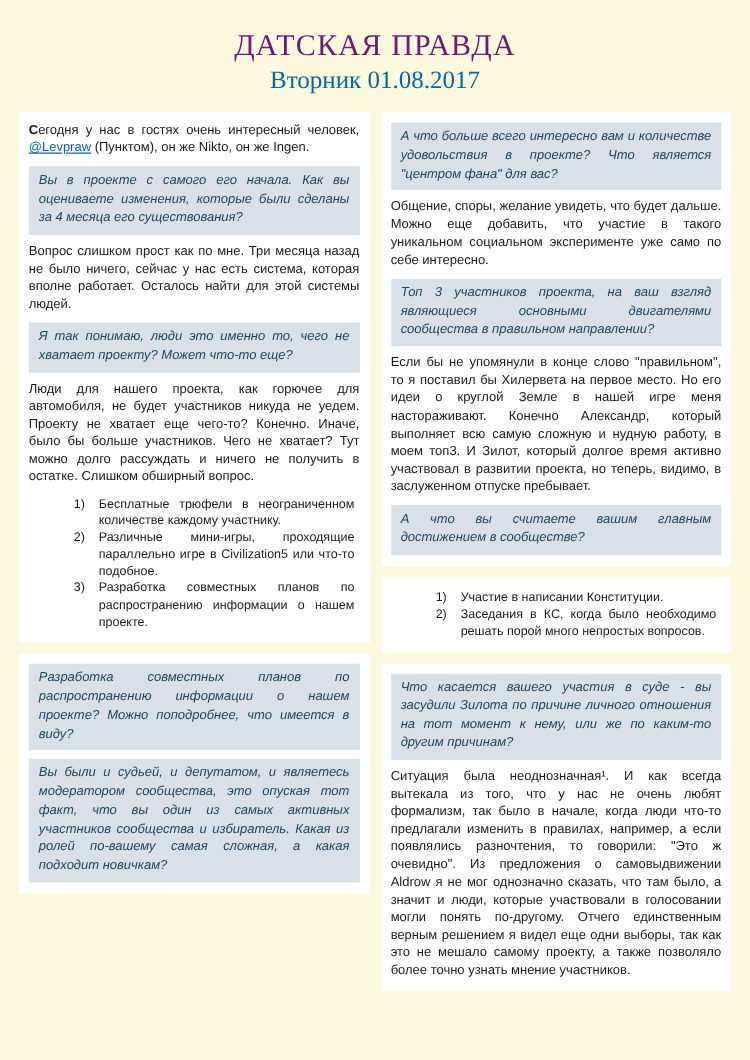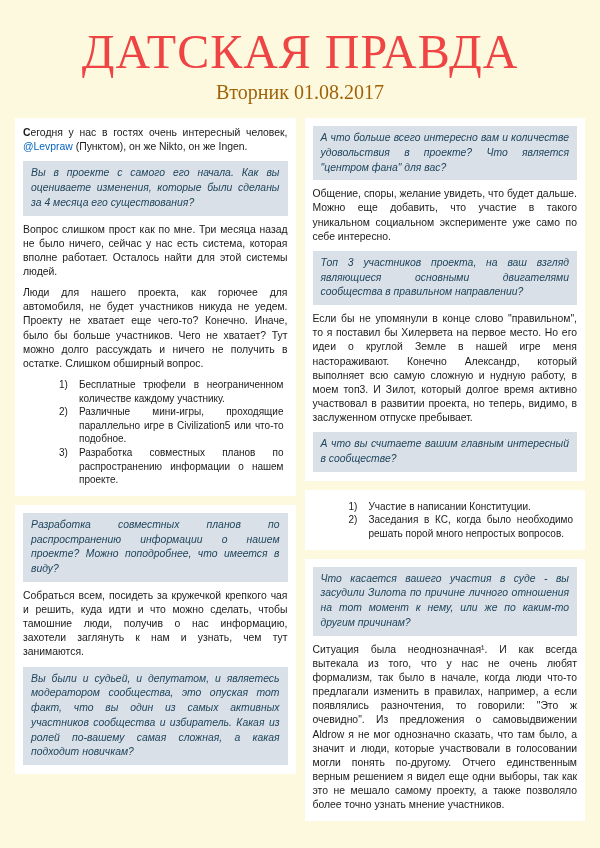--- a/index.html
+++ b/index.html
@@ -13,25 +13,25 @@
   *{margin:0;padding:0;box-sizing:border-box;}
   html,body{width:600px;height:848px;overflow:hidden;}
   body{
     background:var(--page-bg);
     font-family:"Liberation Sans","DejaVu Sans",sans-serif;
     color:var(--body-text);
   }
   header{ text-align:center; padding-top:24px; }
   h1{
     font-family:"Liberation Serif","DejaVu Serif",serif;
-    font-weight:400; font-size:48px; letter-spacing:1px; color:#ef4444;
+    font-weight:400; font-size:24px; letter-spacing:1px; color:#701a75;
   }
   .date{
     font-family:"Liberation Serif","DejaVu Serif",serif;
-    font-size:20px; margin-top:2px; color:#a16207;
+    font-size:20px; margin-top:2px; color:#0369a1;
   }
   main{
     display:flex; gap:9px; padding:14px 15px 0 15px; align-items:flex-start;
   }
   .column{ flex:1; min-width:0; }
   .section{
     background:var(--box-bg);
     padding:8px 8px 2px 8px;
     margin-bottom:9px;
   }
@@ -42,21 +42,21 @@
   .para + .para{ margin-top:9px; }
   .question{
     background:var(--q-bg);
     color:var(--q-text);
     font-style:italic;
     font-size:10.4px; line-height:1.42;
     text-align:justify;
     padding:5px 8px;
   }
   .lead{ font-weight:bold; }
-  a.link{ color:var(--link); cursor:pointer; }
+  a.link{ color:var(--link); text-decoration:underline; cursor:pointer; }
   ol.num{ list-style:none; counter-reset:item; margin:2px 4px 6px 36px; }
   ol.num li{
     counter-increment:item;
     position:relative;
     padding-left:20px;
     font-size:10px; line-height:1.36; text-align:justify;
   }
   ol.num li::before{
     content:counter(item)")";
     position:absolute; left:0; top:0;
@@ -76,36 +76,36 @@
         <div class="block">
           <p class="para"><span class="lead">С</span><span>егодня у нас в гостях очень интересный человек, </span><a class="link">@Levpraw</a><span> (Пунктом), он же Nikto, он же Ingen.</span></p>
         </div>
         <div class="block">
           <div class="question">Вы в проекте с самого его начала. Как вы оцениваете изменения, которые были сделаны за 4 месяца его существования?</div>
         </div>
         <div class="block">
           <p class="para">Вопрос слишком прост как по мне. Три месяца назад не было ничего, сейчас у нас есть система, которая вполне работает. Осталось найти для этой системы людей.</p>
         </div>
         <div class="block">
+          <div class="question">Я так понимаю, люди это именно то, чего не хватает проекту? Может что-то еще?</div>
+        </div>
+        <div class="block">
           <p class="para">Люди для нашего проекта, как горючее для автомобиля, не будет участников никуда не уедем. Проекту не хватает еще чего-то? Конечно. Иначе, было бы больше участников. Чего не хватает? Тут можно долго рассуждать и ничего не получить в остатке. Слишком обширный вопрос.</p>
         </div>
         <div class="block">
           <ol class="num">
             <li>Бесплатные трюфели в неограниченном количестве каждому участнику.</li>
             <li>Различные мини-игры, проходящие параллельно игре в Civilization5 или что-то подобное.</li>
             <li>Разработка совместных планов по распространению информации о нашем проекте.</li>
           </ol>
         </div>
       </div>
       <div class="section">
         <div class="block">
           <div class="question">Разработка совместных планов по распространению информации о нашем проекте? Можно поподробнее, что имеется в виду?</div>
-        </div>
-        <div class="block">
-          <p class="para">Собраться всем, посидеть за кружечкой крепкого чая и решить, куда идти и что можно сделать, чтобы тамошние люди, получив о нас информацию, захотели заглянуть к нам и узнать, чем тут занимаются.</p>
         </div>
         <div class="block">
           <div class="question">Вы были и судьей, и депутатом, и являетесь модератором сообщества, это опуская тот факт, что вы один из самых активных участников сообщества и избиратель. Какая из ролей по-вашему самая сложная, а какая подходит новичкам?</div>
         </div>
       </div>
     </div>
   <div class="column" id="col-right">
       <div class="section">
         <div class="block">
           <div class="question">А что больше всего интересно вам и количестве удовольствия в проекте? Что является "центром фана" для вас?</div>
@@ -113,21 +113,21 @@
         <div class="block">
           <p class="para">Общение, споры, желание увидеть, что будет дальше. Можно еще добавить, что участие в такого уникальном социальном эксперименте уже само по себе интересно.</p>
         </div>
         <div class="block">
           <div class="question">Топ 3 участников проекта, на ваш взгляд являющиеся основными двигателями сообщества в правильном направлении?</div>
         </div>
         <div class="block">
           <p class="para">Если бы не упомянули в конце слово "правильном", то я поставил бы Хилервета на первое место. Но его идеи о круглой Земле в нашей игре меня настораживают. Конечно Александр, который выполняет всю самую сложную и нудную работу, в моем топ3. И Зилот, который долгое время активно участвовал в развитии проекта, но теперь, видимо, в заслуженном отпуске пребывает.</p>
         </div>
         <div class="block">
-          <div class="question">А что вы считаете вашим главным интересный в сообществе?</div>
+          <div class="question">А что вы считаете вашим главным достижением в сообществе?</div>
         </div>
       </div>
       <div class="section">
         <div class="block">
           <ol class="num">
             <li>Участие в написании Конституции.</li>
             <li>Заседания в КС, когда было необходимо решать порой много непростых вопросов.</li>
           </ol>
         </div>
       </div>

